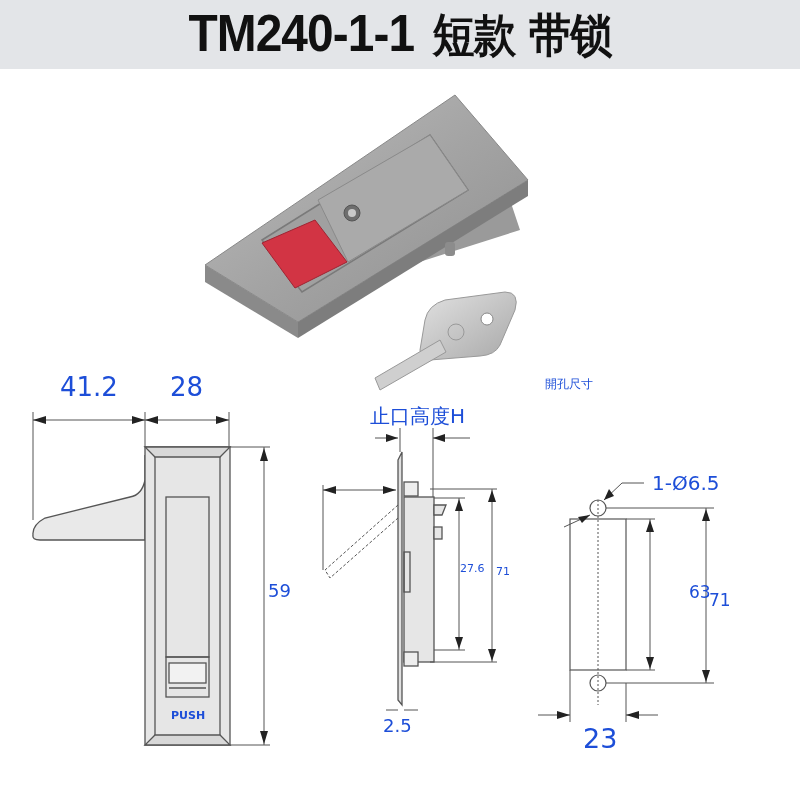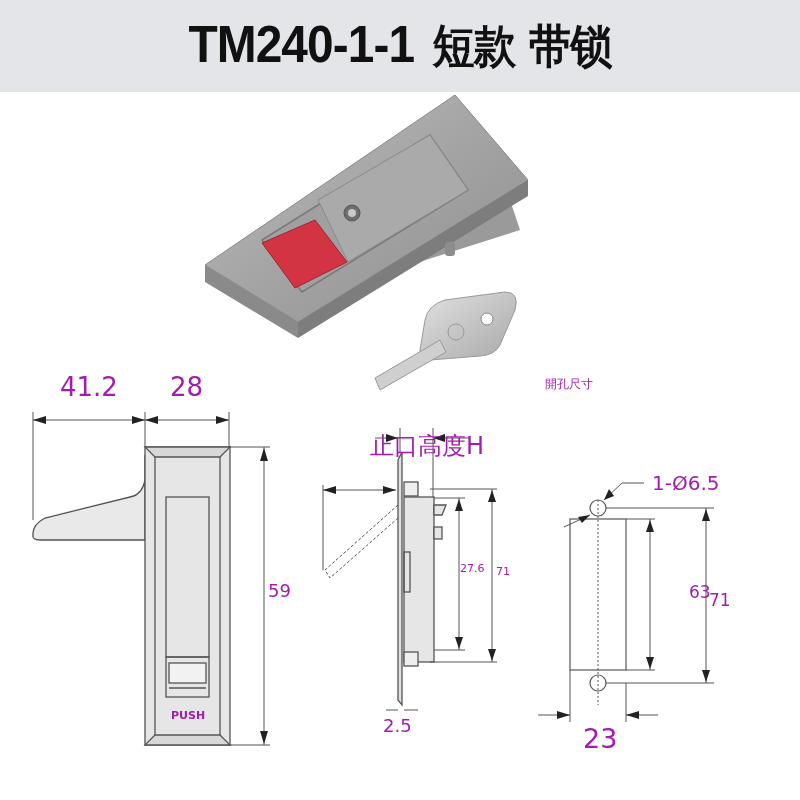--- a/index.html
+++ b/index.html
@@ -1,31 +1,31 @@
 <!DOCTYPE html>
 <html><head>
   <meta charset="utf-8">
   <style>
     * { margin: 0; padding: 0; box-sizing: border-box; }
     html, body { width: 800px; height: 800px; background: #ffffff; overflow: hidden; }
     body { position: relative; font-family: "Liberation Sans", sans-serif; }
     .header {
-      position: absolute; left: 0; top: 0; width: 800px; height: 92px;
+      position: absolute; left: 0; top: 0; width: 800px; height: 69px;
       background: #e3e5e8;
       display: flex; align-items: center; justify-content: center;
     }
     .header-title {
       font-family: "Liberation Sans", sans-serif;
       font-weight: bold; font-size: 52px; color: #111111;
       letter-spacing: -1px; transform: scaleX(0.92);
     }
     .header-title .cn { margin-left: 20px; font-family: "DejaVu Sans", sans-serif; font-size: 46px; }
     svg.drawing { position: absolute; left: 0; top: 0; }
     .dim-label {
-      position: absolute; font-family: "DejaVu Sans", sans-serif; color: #a21caf; white-space: nowrap;
+      position: absolute; font-family: "DejaVu Sans", sans-serif; color: #1d4ed8; white-space: nowrap;
     }
   </style>
 </head>
 <body>
 
 <div class="header">
   <div class="header-title">
     <span>TM240-1-1</span><span class="cn">短款 带锁</span>
   </div>
 </div>
@@ -157,21 +157,21 @@
     <polygon points="604,500 609,489 614,496"></polygon>
     <polygon points="590,515 578,517 582,523"></polygon>
   </g>
 </svg>
 
 <div class="dim-label" style="left:60px;top:372px;font-size:26px;">41.2</div>
 <div class="dim-label" style="left:170px;top:372px;font-size:26px;">28</div>
 <div class="dim-label" style="left:268px;top:580px;font-size:18px;">59</div>
 <div class="dim-label" style="left:171px;top:666px;font-size:11px;font-weight:bold;margin-top:43px;">PUSH</div>
 
-<div class="dim-label" style="left:370px;top:403px;font-size:24px;margin-top:27px;">止口高度H</div>
+<div class="dim-label" style="left:370px;top:403px;font-size:20px;">止口高度H</div>
 <div class="dim-label" style="left:460px;top:562px;font-size:11px;">27.6</div>
 <div class="dim-label" style="left:496px;top:565px;font-size:11px;">71</div>
 <div class="dim-label" style="left:383px;top:715px;font-size:18px;">2.5</div>
 
 <div class="dim-label" style="left:545px;top:376px;font-size:12px;">開孔尺寸</div>
 <div class="dim-label" style="left:652px;top:471px;font-size:20px;">1-Ø6.5</div>
 <div class="dim-label" style="left:689px;top:582px;font-size:17px;">63</div>
 <div class="dim-label" style="left:709px;top:590px;font-size:17px;">71</div>
 <div class="dim-label" style="left:583px;top:723px;font-size:27px;">23</div>
 

